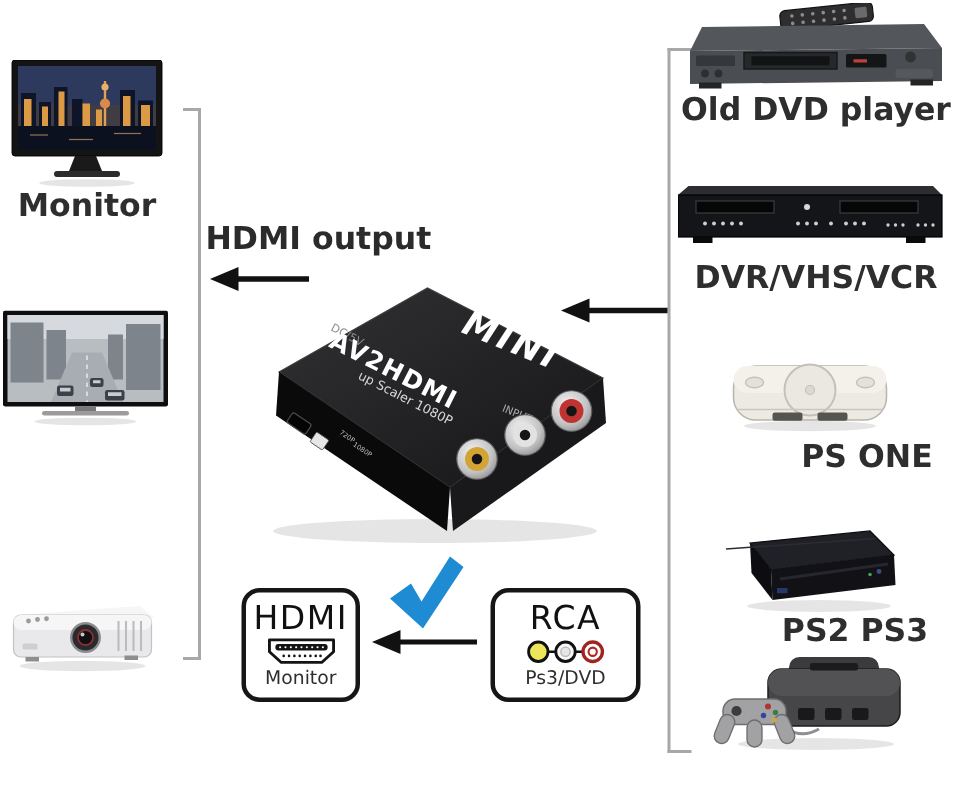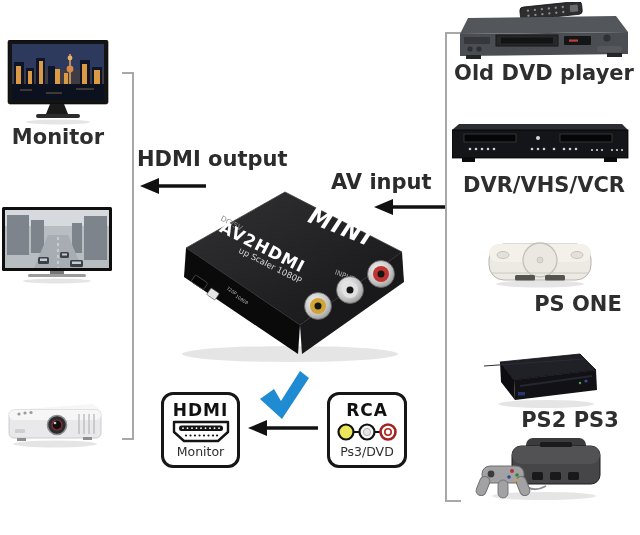--- a/index.html
+++ b/index.html
@@ -6,21 +6,21 @@
   .canvas{position:relative;width:640px;height:535px;background:#ffffff;overflow:hidden;
           font-family:"DejaVu Sans","Liberation Sans",sans-serif;}
   .label{position:absolute;font-weight:bold;font-size:21px;color:#2e2e2e;text-align:center;
          line-height:1.1;letter-spacing:0px;}
   .conn-label{position:absolute;font-weight:bold;font-size:21px;color:#2b2b2b;white-space:nowrap;}
   .bracket{position:absolute;background:#a8a8a8;}
   .dev{position:absolute;}
   .card{position:absolute;border:3px solid #161616;border-radius:12px;background:#fff;
         display:flex;flex-direction:column;align-items:center;justify-content:space-between;
         padding:5px 2px 6px 2px;box-sizing:border-box;}
-  .card-title{font-weight:bold;font-size:17px;color:#111;letter-spacing:1px;}
+  .card-title{font-weight:normal;font-size:22px;color:#111;letter-spacing:1px;}
   .card-caption{font-size:12.5px;color:#2e2e2e;}
 </style>
 </head>
 <body>
 
 <div class="canvas">
 
   <svg class="dev" style="left:6px;top:40px" width="104" height="88" viewBox="0 0 104 88">
     <rect x="2" y="0" width="100" height="64" rx="2" fill="#141414" stroke="#000" stroke-width="0.6"></rect>
     <rect x="6" y="4" width="92" height="56" fill="#1c2440"></rect>
@@ -121,21 +121,20 @@
     <div class="bracket" style="left:445px;top:32px;width:2px;height:470px"></div>
     <div class="bracket" style="left:445px;top:500px;width:16px;height:2px"></div>
   </div>
 
   <div class="conn-label" style="left:137px;top:147px">HDMI output</div>
   <svg style="position:absolute;left:138px;top:176px" width="72" height="20" viewBox="0 0 72 20">
     <line x1="68" y1="10" x2="18" y2="10" stroke="#111" stroke-width="3.6"></line>
     <polygon points="2,10 21,2 21,18" fill="#111"></polygon>
   </svg>
 
-  <div class="conn-label" style="left:331px;top:170px">AV input</div>
   <svg style="position:absolute;left:372px;top:197px" width="75" height="20" viewBox="0 0 75 20">
     <line x1="73" y1="10" x2="17" y2="10" stroke="#111" stroke-width="3.6"></line>
     <polygon points="2,10 21,2 21,18" fill="#111"></polygon>
   </svg>
 
   <svg style="position:absolute;left:168px;top:186px" width="245" height="178" viewBox="0 0 245 178">
     <defs>
       <linearGradient id="topg" x1="0" y1="0" x2="1" y2="1">
         <stop offset="0" stop-color="#323234"></stop>
           <stop offset="1" stop-color="#151517"></stop>
@@ -328,21 +327,21 @@
 
   <svg style="position:absolute;left:254px;top:368px" width="58" height="54" viewBox="0 0 58 54">
     <path d="M6,31 L20,21 L27,33 L46,3 L55,10 L28,51 Z" fill="#1f8bd3"></path>
   </svg>
 
   <svg style="position:absolute;left:246px;top:418px" width="74" height="20" viewBox="0 0 74 20">
     <line x1="72" y1="10" x2="17" y2="10" stroke="#111" stroke-width="3.4"></line>
     <polygon points="2,10 21,2 21,18" fill="#111"></polygon>
   </svg>
 
-  <div class="card" style="left:327px;top:392px;width:80px;height:76px">
+  <div class="card" style="left:327px;top:392px;width:100px;height:76px">
     <div class="card-title">RCA</div>
     <svg width="68" height="22" viewBox="0 0 68 22">
       <line x1="6" y1="11" x2="62" y2="11" stroke="#111" stroke-width="2"></line>
       <circle cx="13" cy="11" r="7.5" fill="#ece75a" stroke="#111" stroke-width="2.2"></circle>
       <circle cx="34" cy="11" r="7.5" fill="#f6f6f6" stroke="#111" stroke-width="2.2"></circle>
       <circle cx="34" cy="11" r="3.6" fill="#e6e6e6" stroke="#b5b5b5" stroke-width="1"></circle>
       <circle cx="55" cy="11" r="7.5" fill="#ffffff" stroke="#a02420" stroke-width="2.6"></circle>
       <circle cx="55" cy="11" r="3.2" fill="#fff" stroke="#b3261e" stroke-width="1.6"></circle>
     </svg>
     <div class="card-caption">Ps3/DVD</div>

